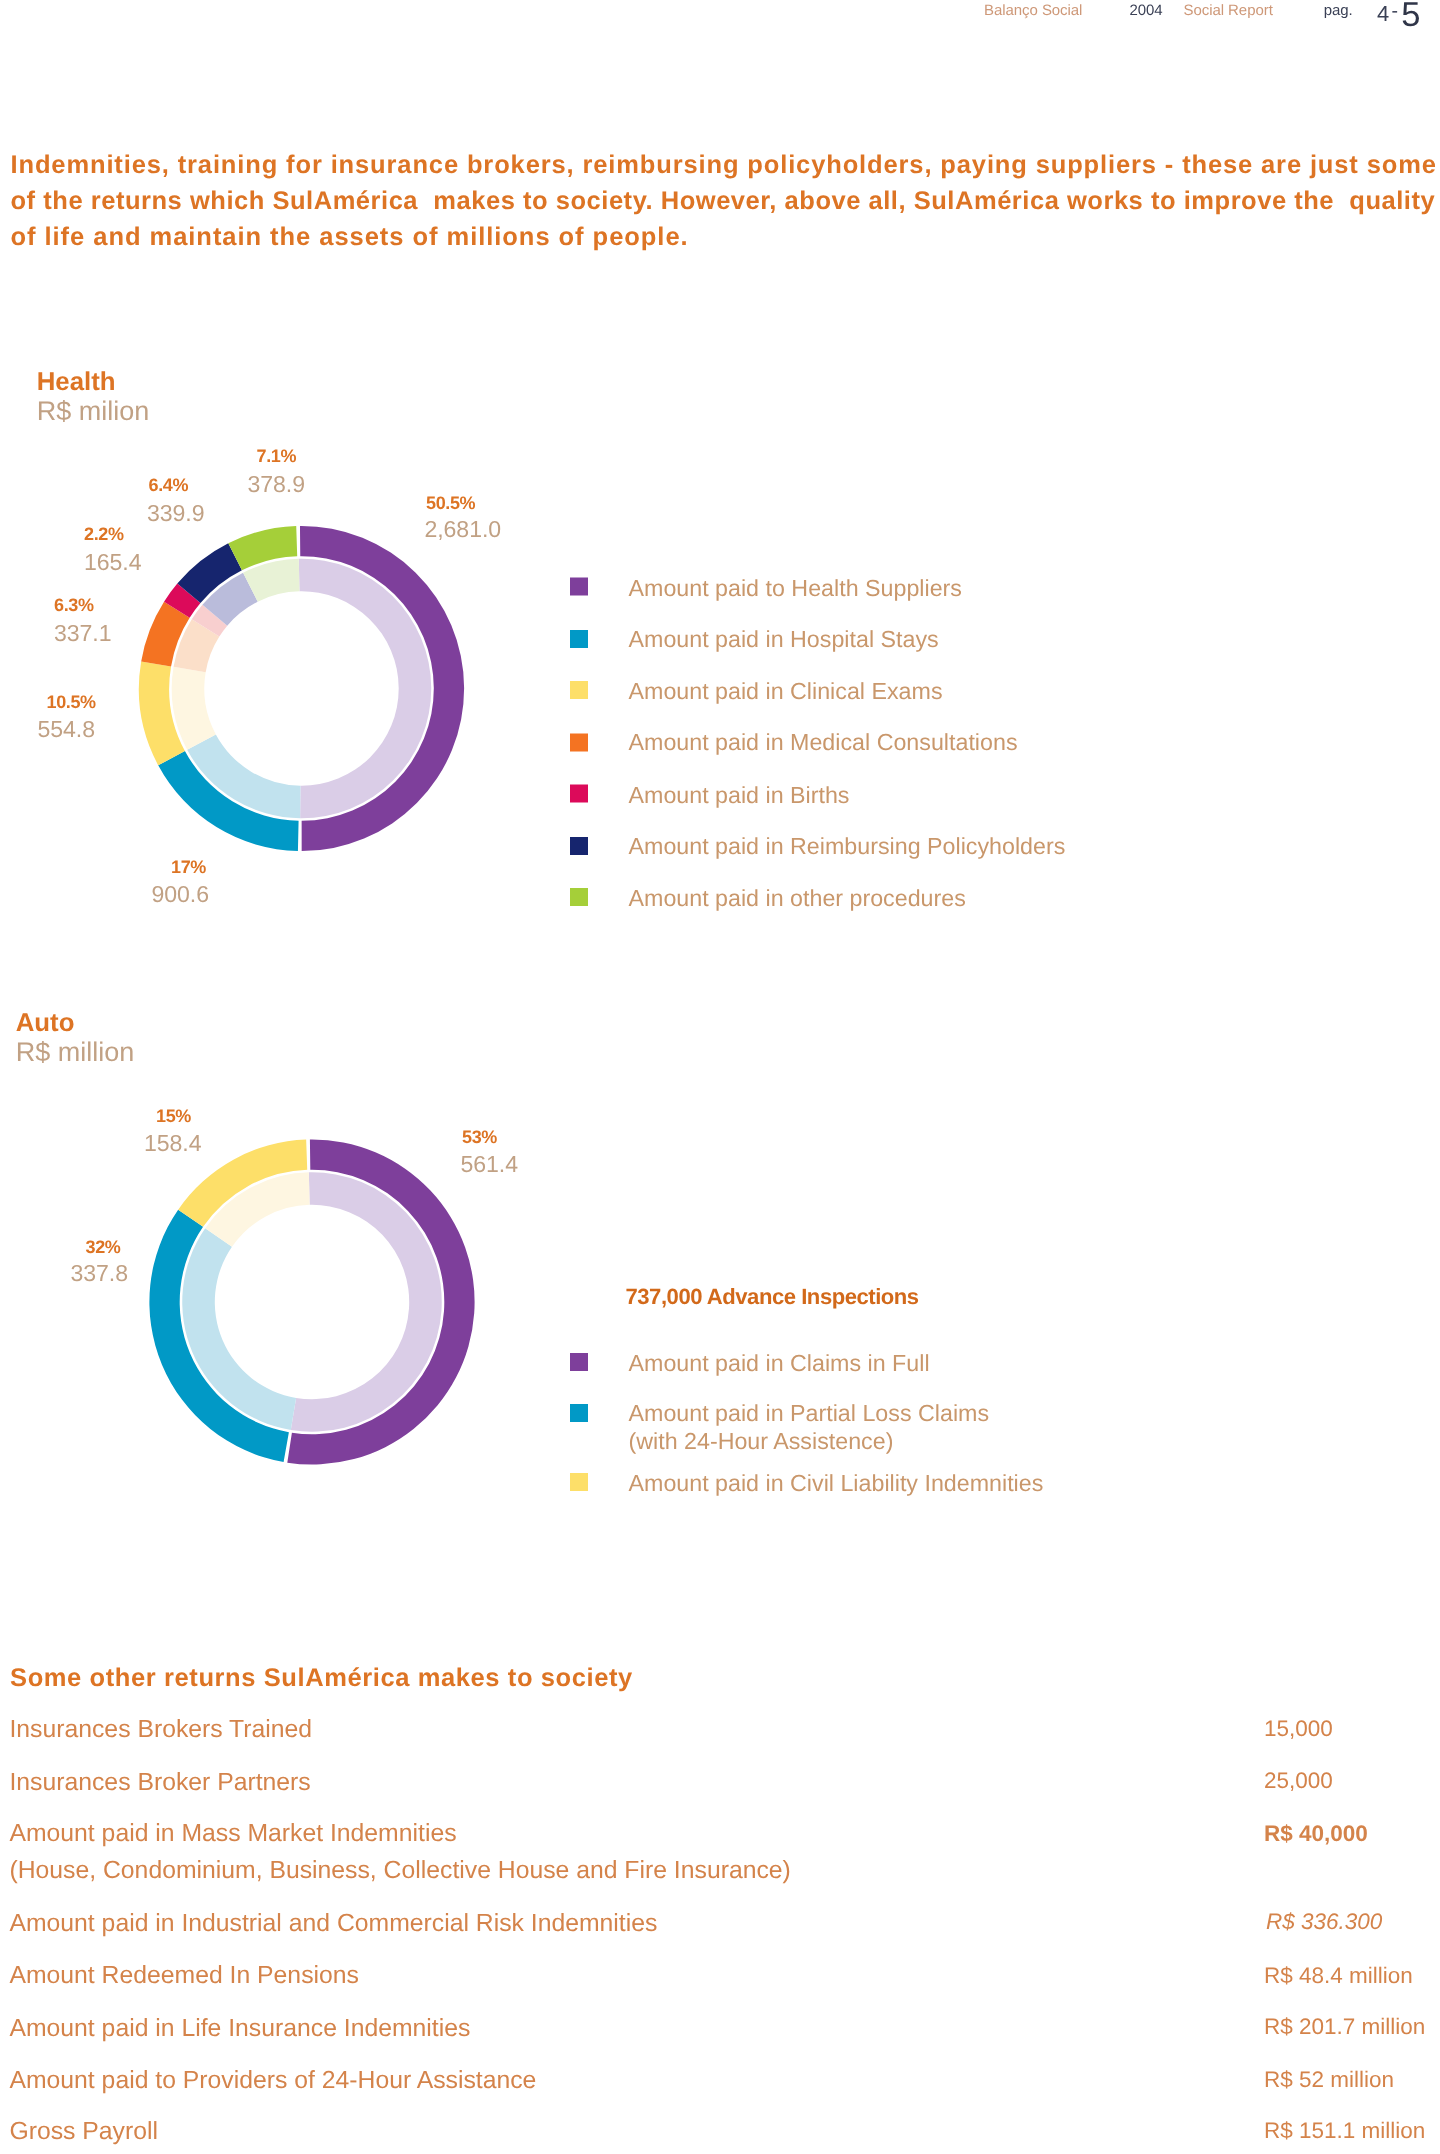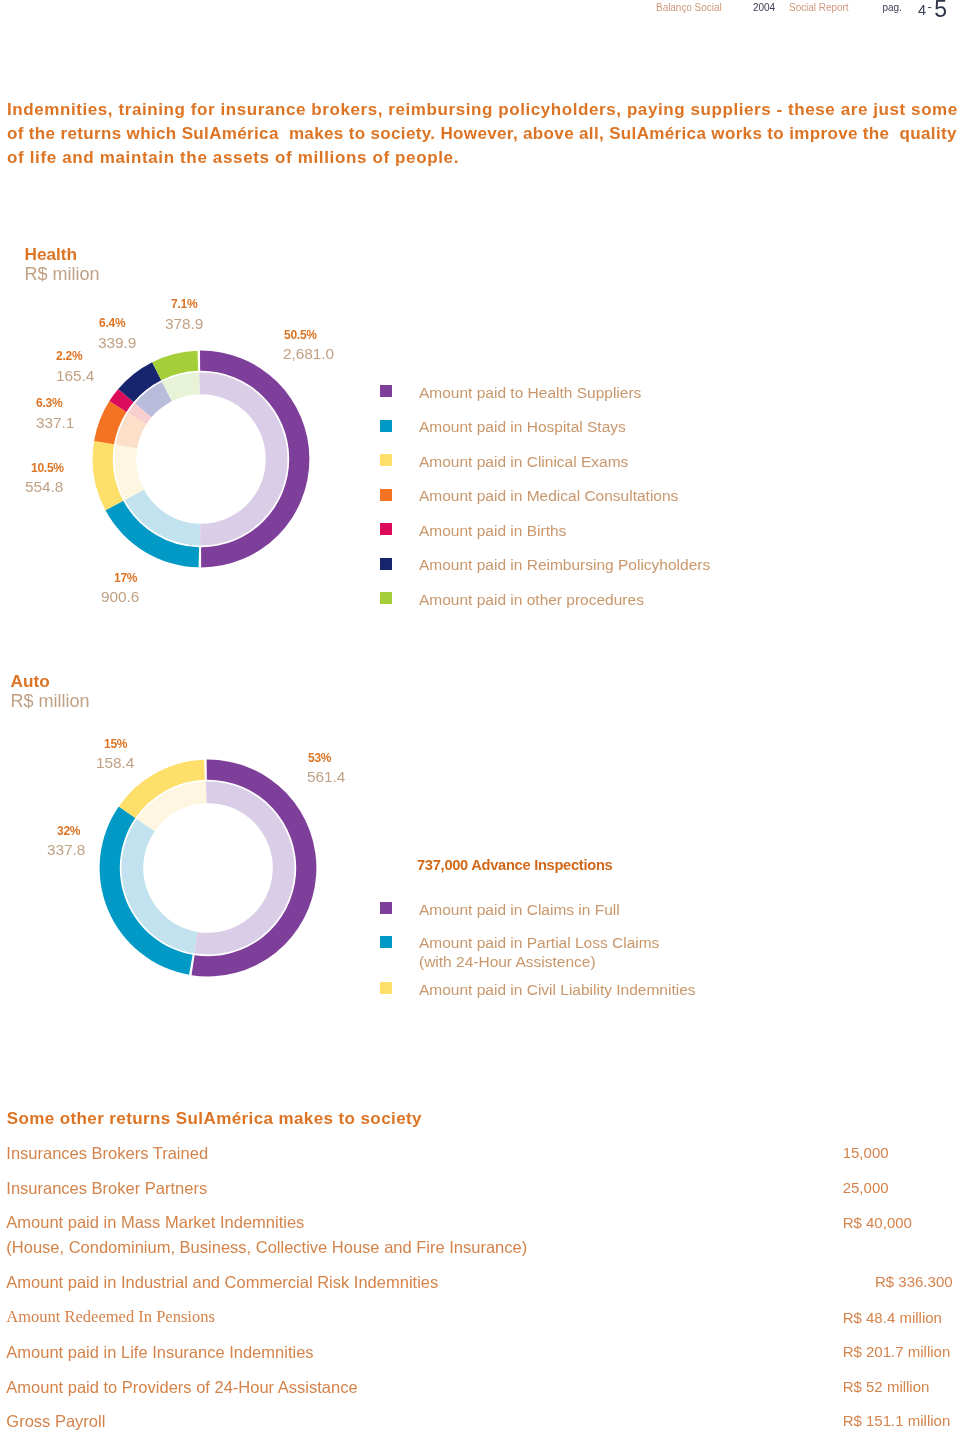--- a/index.html
+++ b/index.html
@@ -166,24 +166,24 @@
     </div>
 
   <div class="or-title" style="left:6.7px;top:1109.5px;">Some other returns SulAmérica makes to society</div>
   <div id="other-returns">
       <div class="or-row-label" style="top: 1140.9px;">Insurances Brokers Trained</div>
       <div class="or-row-value" style="top: 1145.1px; left: 842.7px;">15,000</div>
       <div class="or-row-label" style="top: 1176.2px;">Insurances Broker Partners</div>
       <div class="or-row-value" style="top: 1180.4px; left: 842.7px;">25,000</div>
       <div class="or-row-label" style="top: 1210.4px;">Amount paid in Mass Market Indemnities
 (House, Condominium, Business, Collective House and Fire Insurance)</div>
-      <div class="or-row-value" style="top: 1214.6px; left: 842.7px;">R$ 40,000</div>
+      <div class="or-row-value" style="top: 1214.6px; left: 842.7px; font-weight: bold;">R$ 40,000</div>
       <div class="or-row-label" style="top: 1270.2px;">Amount paid in Industrial and Commercial Risk Indemnities</div>
-      <div class="or-row-value" style="top: 1274.4px; left: 875px;">R$ 336.300</div>
-      <div class="or-row-label" style="top: 1305.4px; font-family: Liberation Serif, serif;">Amount Redeemed In Pensions</div>
+      <div class="or-row-value" style="top: 1274.4px; left: 844px; font-style: italic;">R$ 336.300</div>
+      <div class="or-row-label" style="top: 1305.4px;">Amount Redeemed In Pensions</div>
       <div class="or-row-value" style="top: 1309.6px; left: 842.7px;">R$ 48.4 million</div>
       <div class="or-row-label" style="top: 1340px;">Amount paid in Life Insurance Indemnities</div>
       <div class="or-row-value" style="top: 1344.2px; left: 842.7px;">R$ 201.7 million</div>
       <div class="or-row-label" style="top: 1374.6px;">Amount paid to Providers of 24-Hour Assistance</div>
       <div class="or-row-value" style="top: 1378.8px; left: 842.7px;">R$ 52 million</div>
       <div class="or-row-label" style="top: 1408.7px;">Gross Payroll</div>
       <div class="or-row-value" style="top: 1412.9px; left: 842.7px; text-align: center;">R$ 151.1 million</div>
     </div>
 
 </div>

